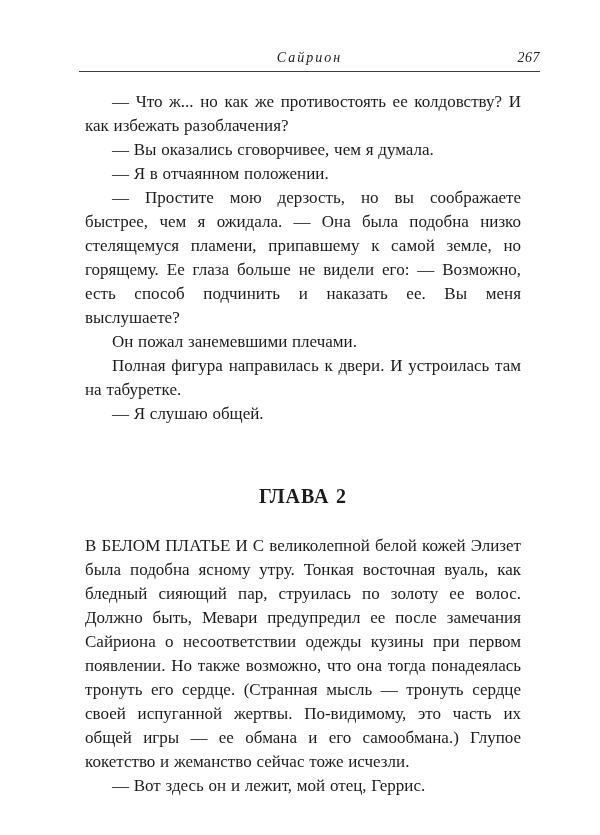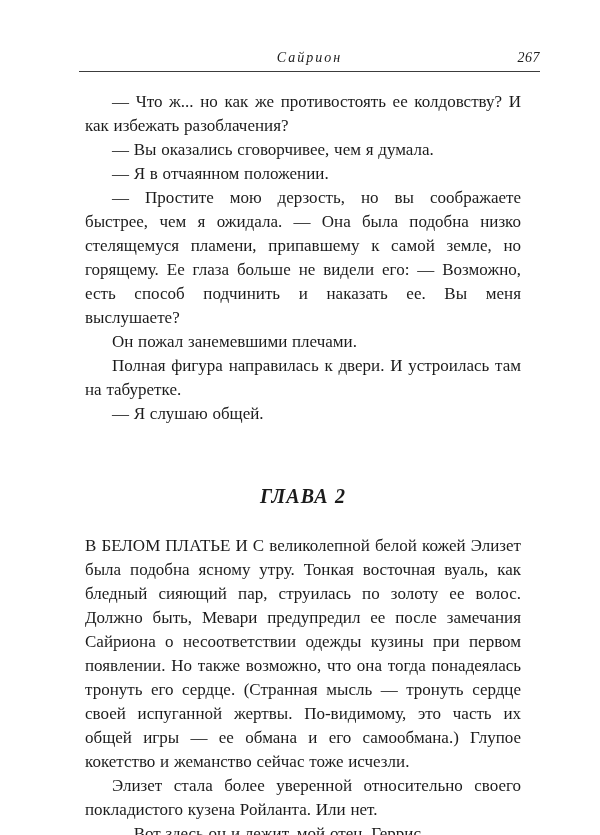--- a/index.html
+++ b/index.html
@@ -65,21 +65,20 @@
       text-indent: 0;
     }
     .chapter-heading {
       margin: 58px 0 26px 0;
       text-align: center;
       font-size: 20px;
       font-weight: bold;
       letter-spacing: 1px;
       text-indent: 0;
       font-family: "Liberation Serif", serif;
-      font-style: italic;
     }
   </style>
 </head>
 <body>
 
 <div class="page">
 
   <header class="running-header">
     <div class="header-row">
       <span class="running-title">Сайрион</span>
@@ -94,18 +93,17 @@
     <p class="para indent">— Вы оказались сговорчивее, чем я думала.</p>
     <p class="para indent">— Я в отчаянном положении.</p>
     <p class="para indent">— Простите мою дерзость, но вы соображаете быстрее, чем я ожидала. — Она была подобна низко стелящемуся пламени, припавшему к самой земле, но горящему. Ее глаза больше не видели его: — Возможно, есть способ подчинить и наказать ее. Вы меня выслушаете?</p>
     <p class="para indent">Он пожал занемевшими плечами.</p>
     <p class="para indent">Полная фигура направилась к двери. И устроилась там на табуретке.</p>
     <p class="para indent">— Я слушаю общей.</p>
 
     <h2 class="chapter-heading">ГЛАВА 2</h2>
 
     <p class="para no-indent">В БЕЛОМ ПЛАТЬЕ И С великолепной белой кожей Элизет была подобна ясному утру. Тонкая восточная вуаль, как бледный сияющий пар, струилась по золоту ее волос. Должно быть, Мевари предупредил ее после замечания Сайриона о несоответствии одежды кузины при первом появлении. Но также возможно, что она тогда понадеялась тронуть его сердце. (Странная мысль — тронуть сердце своей испуганной жертвы. По-видимому, это часть их общей игры — ее обмана и его самообмана.) Глупое кокетство и жеманство сейчас тоже исчезли.</p>
-    <p class="para indent">Элизет стала более уверенной относительно своего покладистого кузена Ройланта. Или нет.</p>
     <p class="para indent">— Вот здесь он и лежит, мой отец, Геррис.</p>
 
   </main>
 
 </div>
 
 </body></html>

